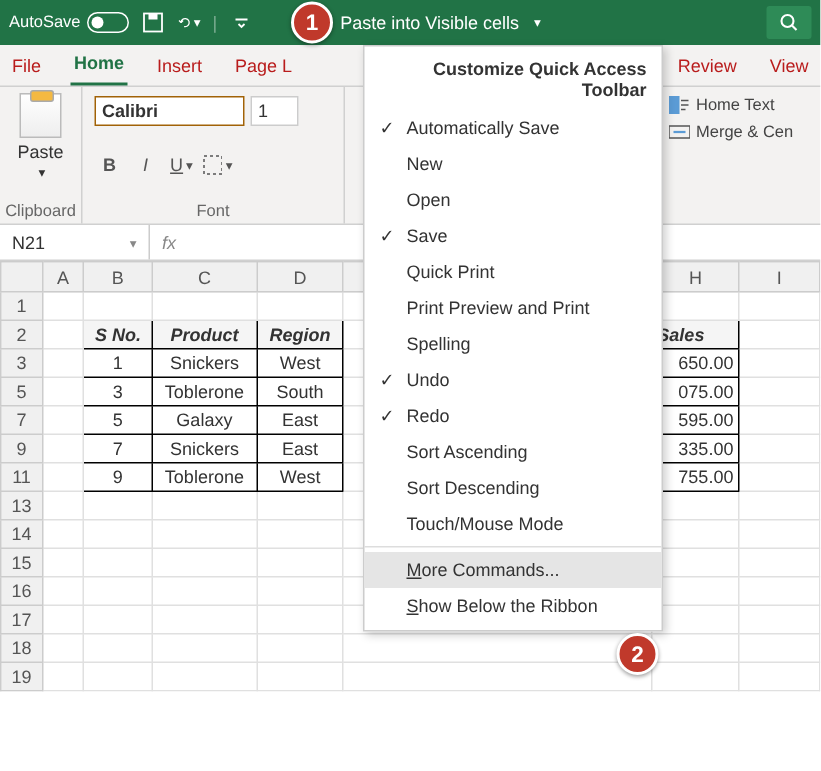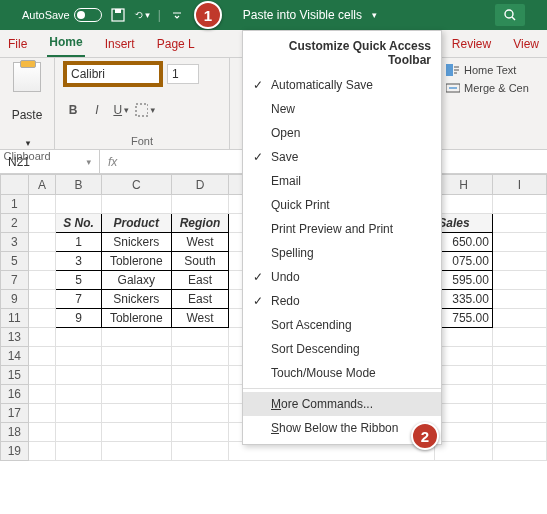--- a/index.html
+++ b/index.html
@@ -1,43 +1,43 @@
 <!DOCTYPE html>
 <html><head>
 <meta charset="utf-8">
 <style>
   * { box-sizing: border-box; margin: 0; padding: 0; font-family: 'Segoe UI', sans-serif; }
   body { background: #fff; width: 547px; height: 514px; overflow: hidden; position: relative; font-size: 12px; color: #333; }
   
   
-  .titlebar { background: #217346; color: #fff; height: 30px; display: flex; align-items: center; padding: 0 22px; gap: 8px; }
+  .titlebar { background: #217346; color: #fff; height: 30px; display: flex; align-items: center; padding: 0 6px; gap: 8px; }
   .autosave { display: flex; align-items: center; gap: 4px; font-size: 11px; }
   .toggle { width: 28px; height: 14px; border: 1px solid #fff; border-radius: 8px; position: relative; }
   .toggle::after { content:''; position:absolute; width:8px; height:8px; background:#fff; border-radius:50%; top:2px; left:2px; }
   .qat-icon { width:16px; height:16px; display:flex; align-items:center; justify-content:center; color:#fff; }
   .qat-sep { color:#fff; opacity:.4; }
   .title-text { margin-left: 50px; font-size:12px; }
   .search-box { background:#2e8b57; width:30px; height:22px; margin-left:auto; display:flex; align-items:center; justify-content:center; border-radius:2px; }
   
   
   .tabs { height: 28px; background:#f3f2f1; display:flex; align-items:flex-end; padding:0 6px; gap:18px; border-bottom:1px solid #d0d0d0; font-size:12px; }
   .tab { padding:4px 2px 6px; color:#b91c1c; cursor:pointer; }
   .tab.active { color:#217346; border-bottom:2px solid #217346; font-weight:600; }
   
   
   .ribbon { height: 92px; background:#f3f2f1; display:flex; border-bottom:1px solid #d0d0d0; }
   .ribbon-group { border-right:1px solid #d0d0d0; padding:4px 8px 2px; display:flex; flex-direction:column; justify-content:space-between; }
   .group-label { text-align:center; font-size:11px; color:#666; padding-top:2px; }
   .clipboard-grp { width:55px; align-items:center; }
-  .paste-btn { display:flex; flex-direction:column; align-items:center; gap:16px; }
+  .paste-btn { display:flex; flex-direction:column; align-items:center; gap:2px; }
   .paste-icn { width:28px; height:30px; border:1px solid #bbb; background:linear-gradient(#fff,#eee); position:relative; }
   .paste-icn::before { content:''; position:absolute; top:-3px; left:6px; width:14px; height:6px; background:#f4b942; border:1px solid #aaa; border-radius:2px; }
   .font-grp { width:175px; }
   .font-row { display:flex; gap:4px; align-items:center; height:24px; }
-  .font-name { background:#fff; border:4px solid #a16207; padding:2px 4px; width:100px; font-size:12px; }
+  .font-name { background:#fff; border:1px solid #a16207; padding:2px 4px; width:100px; font-size:12px;font-weight:bold; }
   .font-size { background:#fff; border:1px solid #ccc; width:32px; padding:2px 4px; font-size:12px; }
   .icon-btn { width:20px; height:20px; display:flex; align-items:center; justify-content:center; color:#555; }
   .align-grp { width:80px; flex:1; }
   .align-right-col { width:105px; padding:6px 4px; display:flex; flex-direction:column; gap:6px; font-size:11px; color:#444; }
   .align-item { display:flex; align-items:center; gap:4px; }
 
   
   .fbar { height:24px; border-bottom:1px solid #d0d0d0; display:flex; align-items:center; }
   .name-box { width:100px; border-right:1px solid #ccc; padding:0 8px; font-size:12px; display:flex; align-items:center; justify-content:space-between; height:100%; }
   .fx { padding:0 8px; color:#888; font-style:italic; }
@@ -337,21 +337,20 @@
 </tbody>
     </table>
 </div>
 
 <div class="dropdown">
   <div class="dd-title">Customize Quick Access Toolbar</div>
   <div class="dd-item checked">Automatically Save</div>
   <div class="dd-item">New</div>
   <div class="dd-item">Open</div>
   <div class="dd-item checked">Save</div>
-  <div class="dd-item">Email</div>
   <div class="dd-item">Quick Print</div>
   <div class="dd-item">Print Preview and Print</div>
   <div class="dd-item">Spelling</div>
   <div class="dd-item checked">Undo</div>
   <div class="dd-item checked">Redo</div>
   <div class="dd-item">Sort Ascending</div>
   <div class="dd-item">Sort Descending</div>
   <div class="dd-item">Touch/Mouse Mode</div>
   <div class="dd-sep"></div>
   <div class="dd-item hover">

